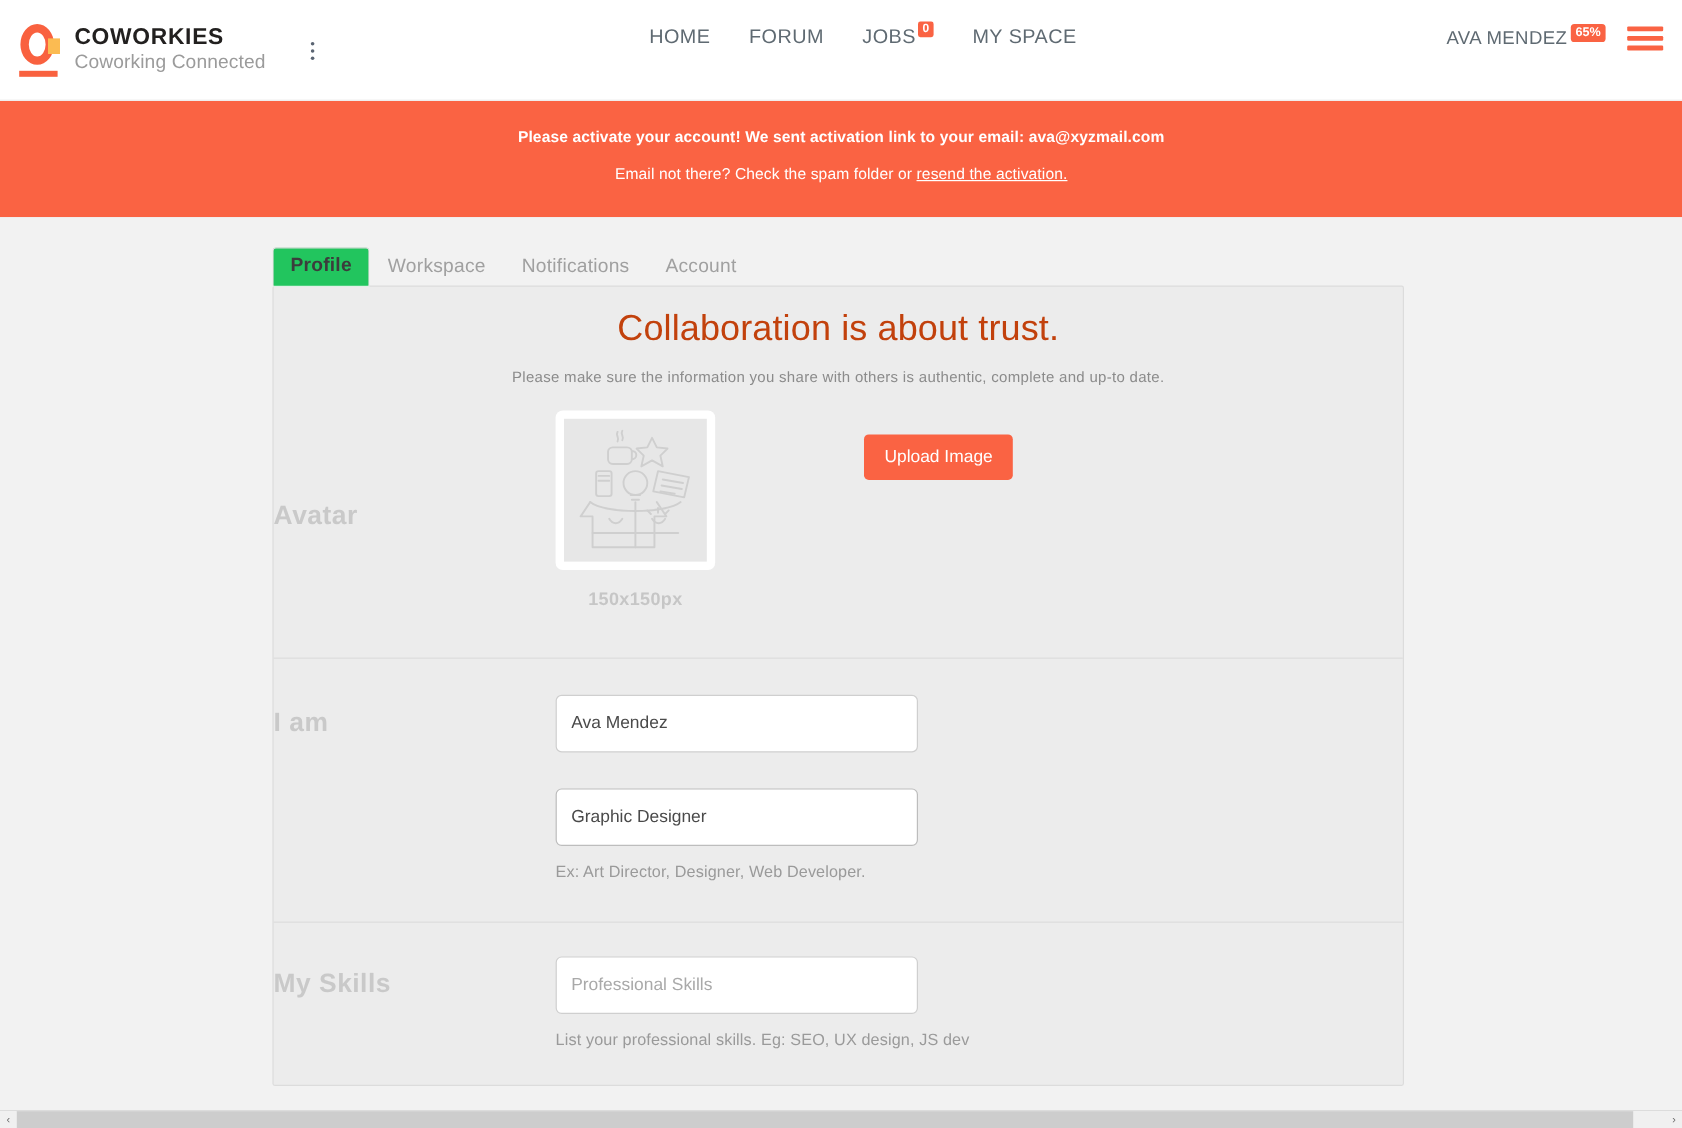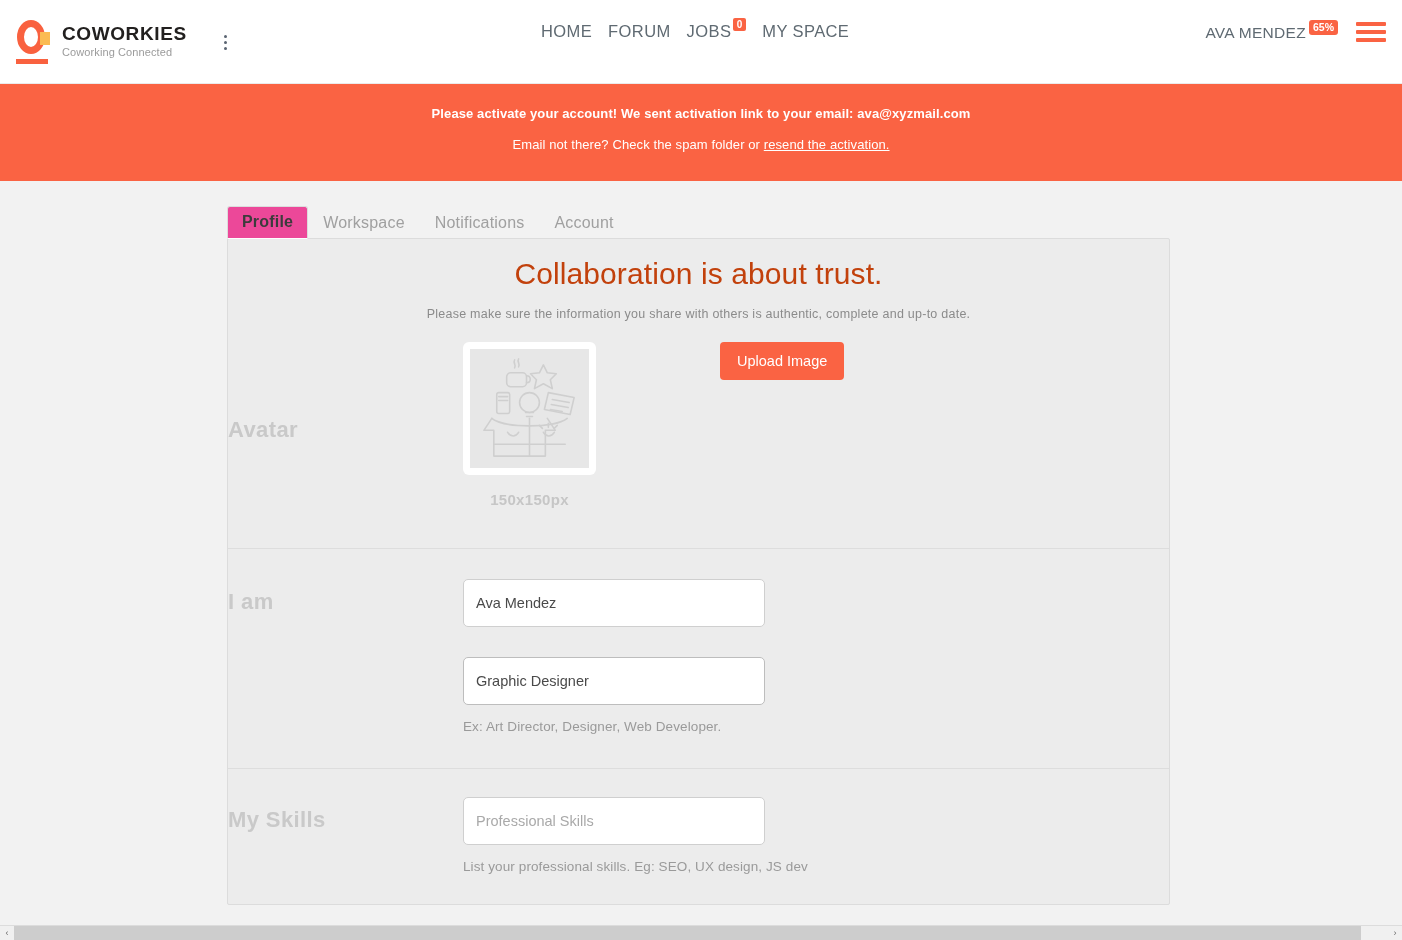--- a/index.html
+++ b/index.html
@@ -55,21 +55,21 @@
   }
 
   .brand-text { line-height: 1.05; }
   .brand-name {
     font-size: 19px;
     font-weight: bold;
     letter-spacing: 0.6px;
     color: #22201f;
   }
   .brand-tag {
-    font-size: 11px;
+    font-size: 16px;
     color: #9b9b9b;
     letter-spacing: 0.1px;
     margin-top: 3px;
   }
 
   .kebab {
     margin-left: 30px;
     width: 18px;
     display: flex;
     flex-direction: column;
@@ -83,21 +83,21 @@
     border-radius: 50%;
     display: block;
   }
 
   .main-nav {
     position: absolute;
     left: 541px;
     top: 22px;
     display: flex;
     align-items: flex-end;
-    gap: 16px;
+    gap: 32px;
   }
   .nav-item {
     font-size: 16.5px;
     color: #5f6a72;
     letter-spacing: 0.4px;
     text-decoration: none;
     position: relative;
     display: inline-flex;
     align-items: flex-start;
   }
@@ -197,21 +197,21 @@
     padding: 5px 14px 6px;
     letter-spacing: 0.2px;
     line-height: 20px;
     border: 1px solid transparent;
     border-bottom: none;
     position: relative;
     top: 1px;
     cursor: pointer;
   }
   .tab.active {
-    background: #ec4899;
+    background: #22c55e;
     color: #3c3c3c;
     font-weight: bold;
     border: 1px solid #dcdcdc;
     border-bottom: 1px solid #ffffff;
     border-radius: 3px 3px 0 0;
   }
 
   .card {
     margin-left: 227px;
     width: 943px;
@@ -287,21 +287,21 @@
 
   .upload-btn {
     background: #fa6343;
     color: #ffffff;
     border: none;
     border-radius: 4px;
     font-size: 14.5px;
     font-family: "Liberation Sans", sans-serif;
     padding: 11px 17px;
     margin-left: 22px;
-    margin-top: 0;
+    margin-top: 20px;
     cursor: pointer;
   }
 
   
   .form-section { padding: 30px 0 34px; }
   .form-label-wrap { padding-top: 10px; }
 
   .field-input {
     width: 302px;
     height: 48px;

